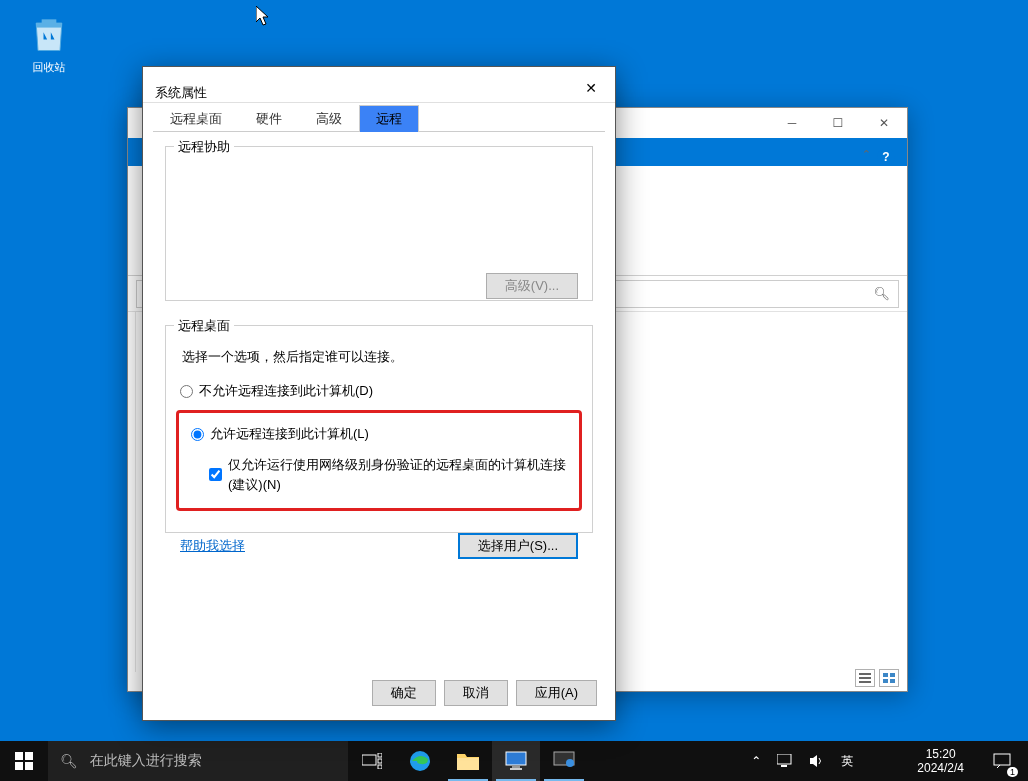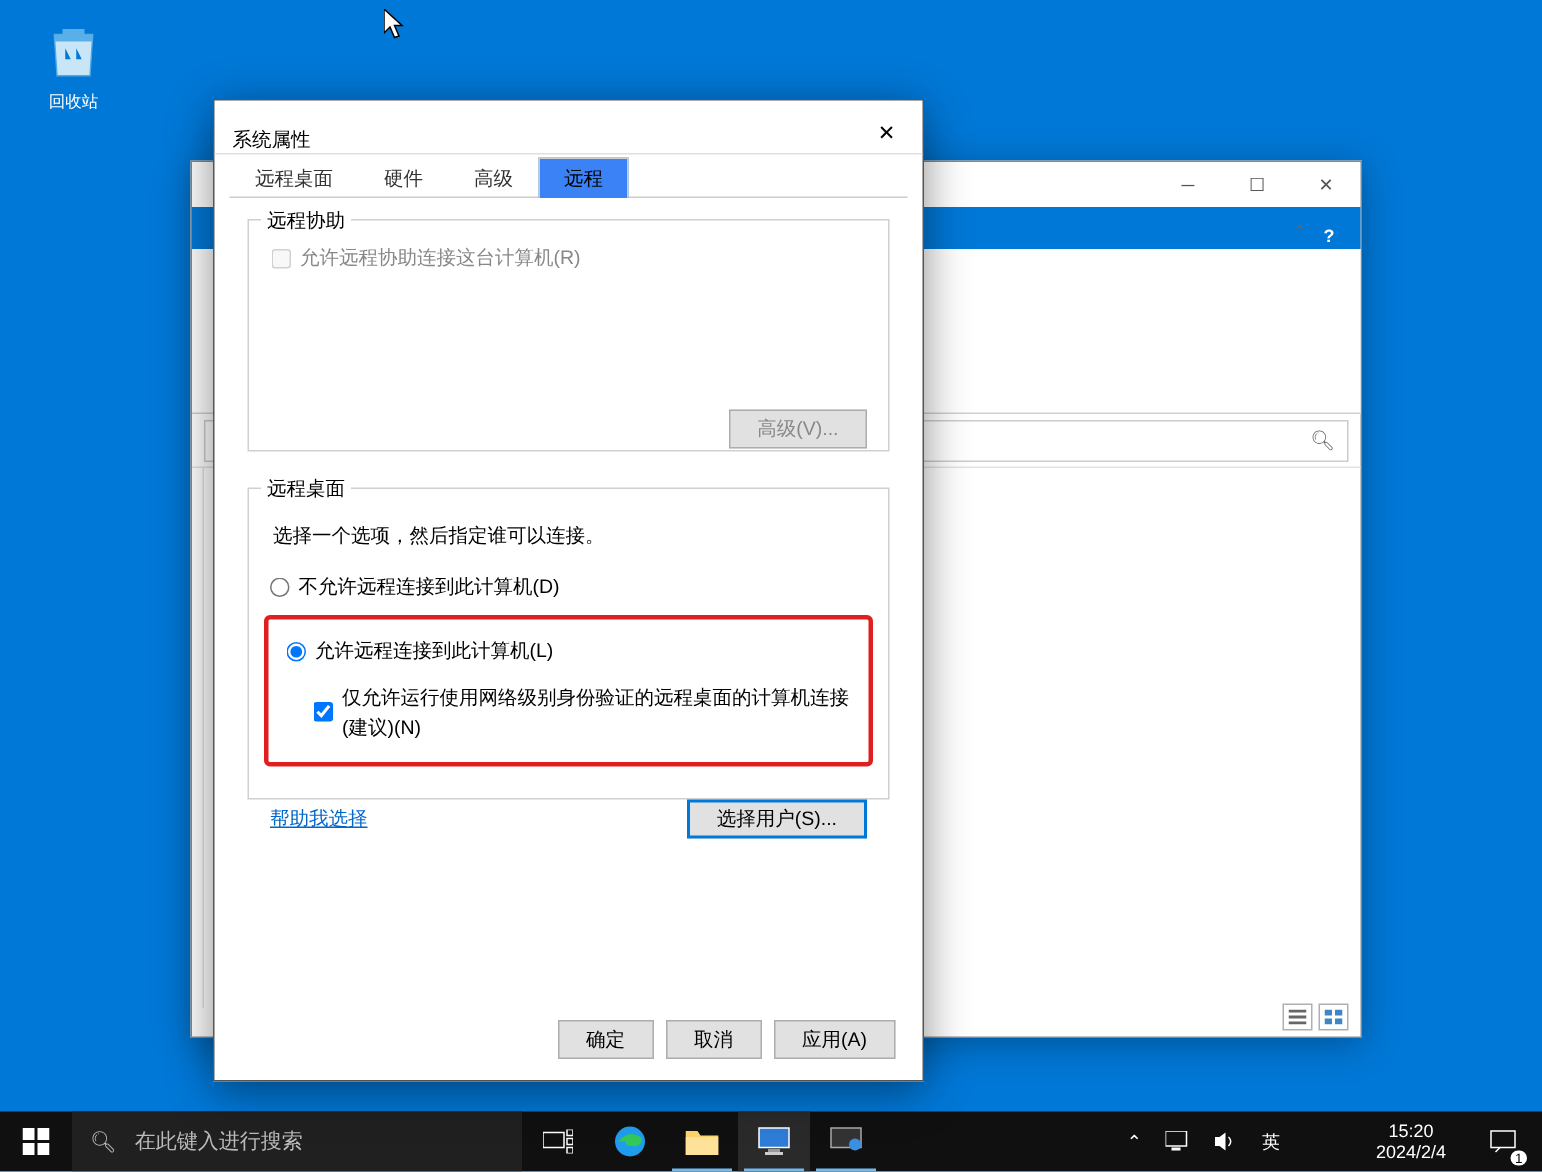--- a/index.html
+++ b/index.html
@@ -145,24 +145,20 @@
   </div>
   <div class="dialog-tabs">
     <div class="tab">远程桌面</div>
     <div class="tab">硬件</div>
     <div class="tab">高级</div>
     <div class="tab active">远程</div>
   </div>
   <div class="dialog-body">
     <div class="groupbox tall1">
       <span class="groupbox-title">远程协助</span>
-      <label class="checkbox-row">
-        <input type="checkbox" disabled="" style="">
-        <span style="color:#888">允许远程协助连接这台计算机(R)</span>
-      </label>
       <div class="adv-btn-row">
         <button class="btn" disabled="">高级(V)...</button>
       </div>
     </div>
 
     <div class="groupbox tall2">
       <span class="groupbox-title">远程桌面</span>
       <div class="desc-text">选择一个选项，然后指定谁可以连接。</div>
       <label class="radio-row">
         <input type="radio" name="rd" style="">

